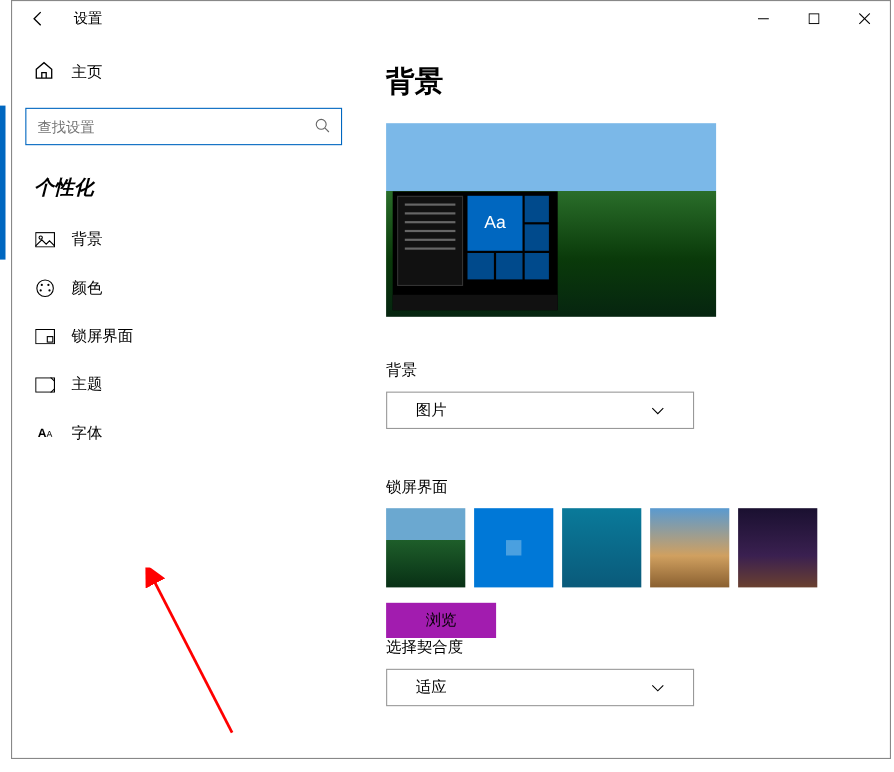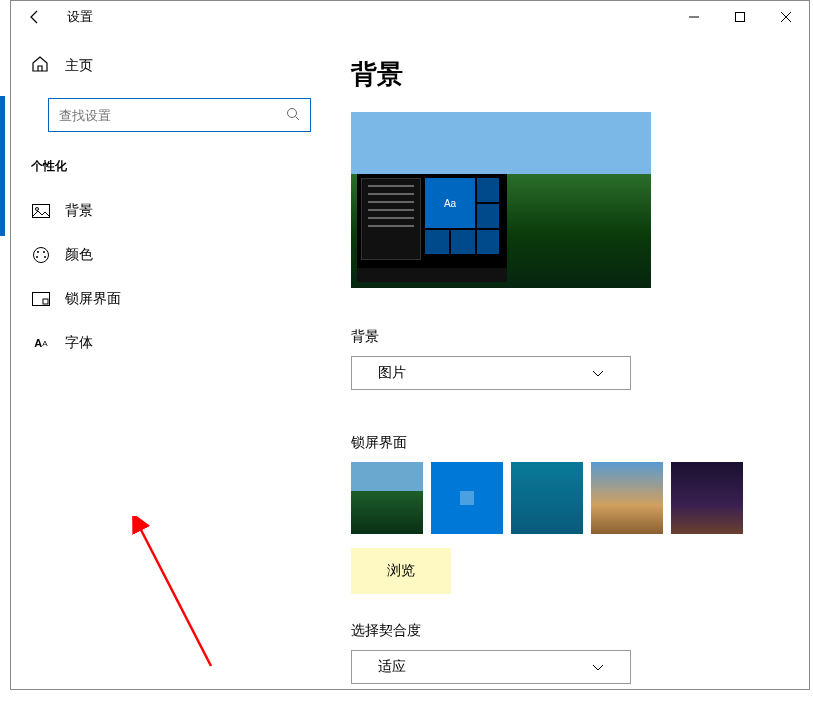--- a/index.html
+++ b/index.html
@@ -59,38 +59,39 @@
       padding: 12px 0;
     }
     .home-row {
       display: flex;
       align-items: center;
       padding: 10px 20px;
       cursor: pointer;
     }
     .home-row .icon { width: 20px; margin-right: 14px; }
     .search-box {
-      margin: 12px 20px 18px 37px;
+      margin: 12px 20px 18px 12px;
       border: 1px solid #0067c0;
       height: 34px;
       display: flex;
       align-items: center;
       padding: 0 10px;
     }
     .search-box input {
       border: none;
       outline: none;
       flex: 1;
       font-size: 13px;
       color: #666;
     }
     .section-label {
       font-weight: bold;
       padding: 8px 20px 14px 20px;
-      font-size: 12px;
+      font-size: 18px;
+      font-style: italic;
     }
     .nav-item {
       display: flex;
       align-items: center;
       padding: 13px 20px;
       cursor: pointer;
     }
     .nav-item.selected {
       background: #e6e6e6;
     }
@@ -151,21 +152,21 @@
       width: 50px;
       height: 50px;
       background: #0067c0;
       position: absolute;
       top: 0;
       left: 0;
       display: flex;
       align-items: center;
       justify-content: center;
       color: #fff;
-      font-size: 10px;
+      font-size: 16px;
     }
     .tile-s { position: absolute; background: #004a8c; }
     .preview-taskbar {
       position: absolute;
       bottom: 0;
       left: 0;
       right: 0;
       height: 14px;
       background: #111;
     }
@@ -204,26 +205,25 @@
       width: 14px;
       height: 14px;
       background: #4aa0e0;
       transform: translate(-50%, -50%);
     }
     .t3 { background: linear-gradient(to bottom, #0a7a9a 0%, #0a5a7a 100%); }
     .t4 { background: linear-gradient(to bottom, #5a9ad0 0%, #d0a060 60%, #8a6030 100%); }
     .t5 { background: linear-gradient(to bottom, #1a1030 0%, #3a2050 60%, #6a4030 100%); }
     .browse-btn {
       width: 100px;
-      height: 46px;
-      background: #fef9c3;
+      height: 32px;
+      background: #a21caf;
       border: none;
       cursor: pointer;
       font-size: 14px;
-      margin-bottom: 28px;
     }
     .arrow-annotation {
       position: absolute;
       left: 120px;
       top: 515px;
       pointer-events: none;
     }
     .edge-left {
       position: absolute;
       left: 0;
@@ -329,20 +329,29 @@
       <div class="nav-item">
         <span class="icon">
           <svg width="18" height="14" viewBox="0 0 18 14">
               <rect x="0.5" y="0.5" width="17" height="13" stroke="#000" fill="none"></rect>
               <rect x="11" y="7" width="5" height="5" stroke="#000" fill="none"></rect>
             </svg>
         </span>
         <span>锁屏界面</span>
       </div>
 
+      <div class="nav-item">
+        <span class="icon">
+          <svg width="18" height="14" viewBox="0 0 18 14">
+              <rect x="0.5" y="0.5" width="17" height="13" stroke="#000" fill="none"></rect>
+              <path d="M14 0 L18 4 M14 14 L18 10" stroke="#000"></path>
+            </svg>
+        </span>
+        <span>主题</span>
+      </div>
 
       <div class="nav-item">
         <span class="icon">
           <span style="font-size:11px;font-weight:bold;">A</span>
             <span style="font-size:8px;">A</span>
         </span>
         <span>字体</span>
       </div>
 
 

